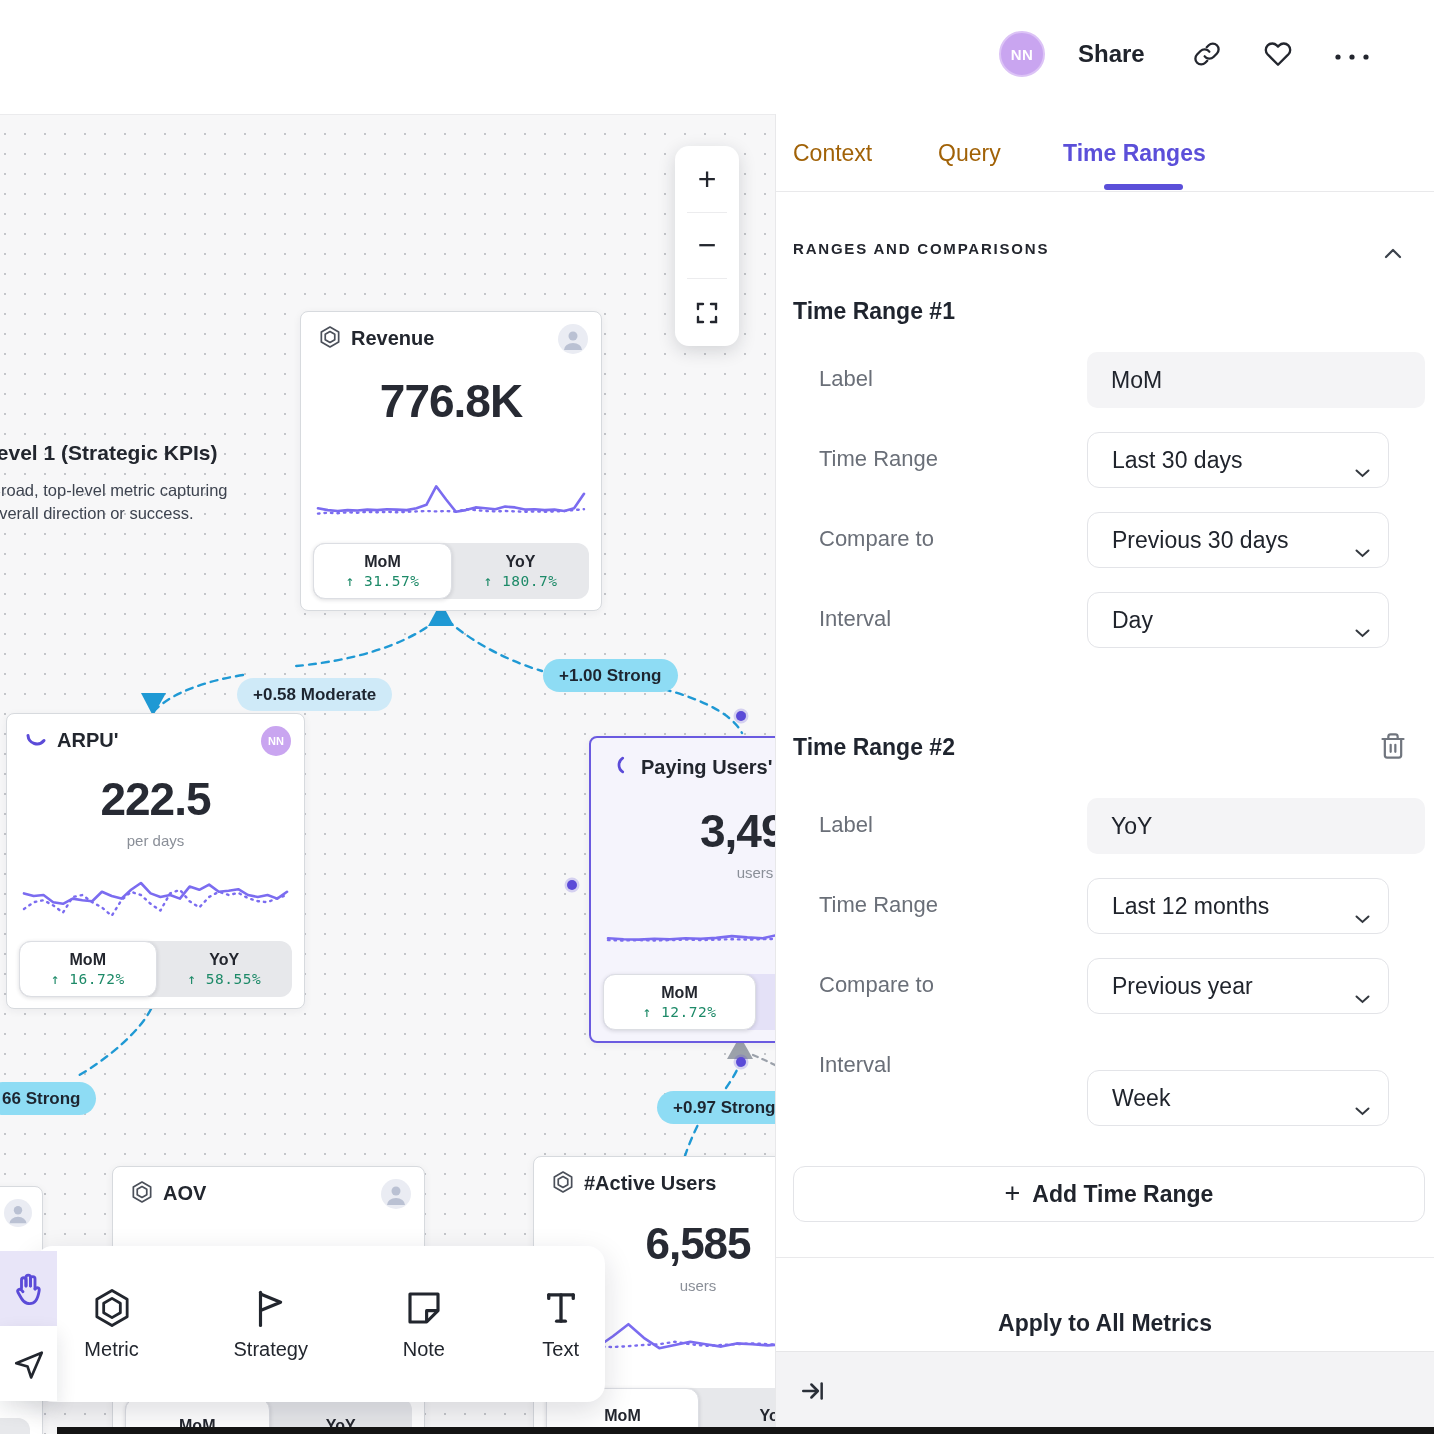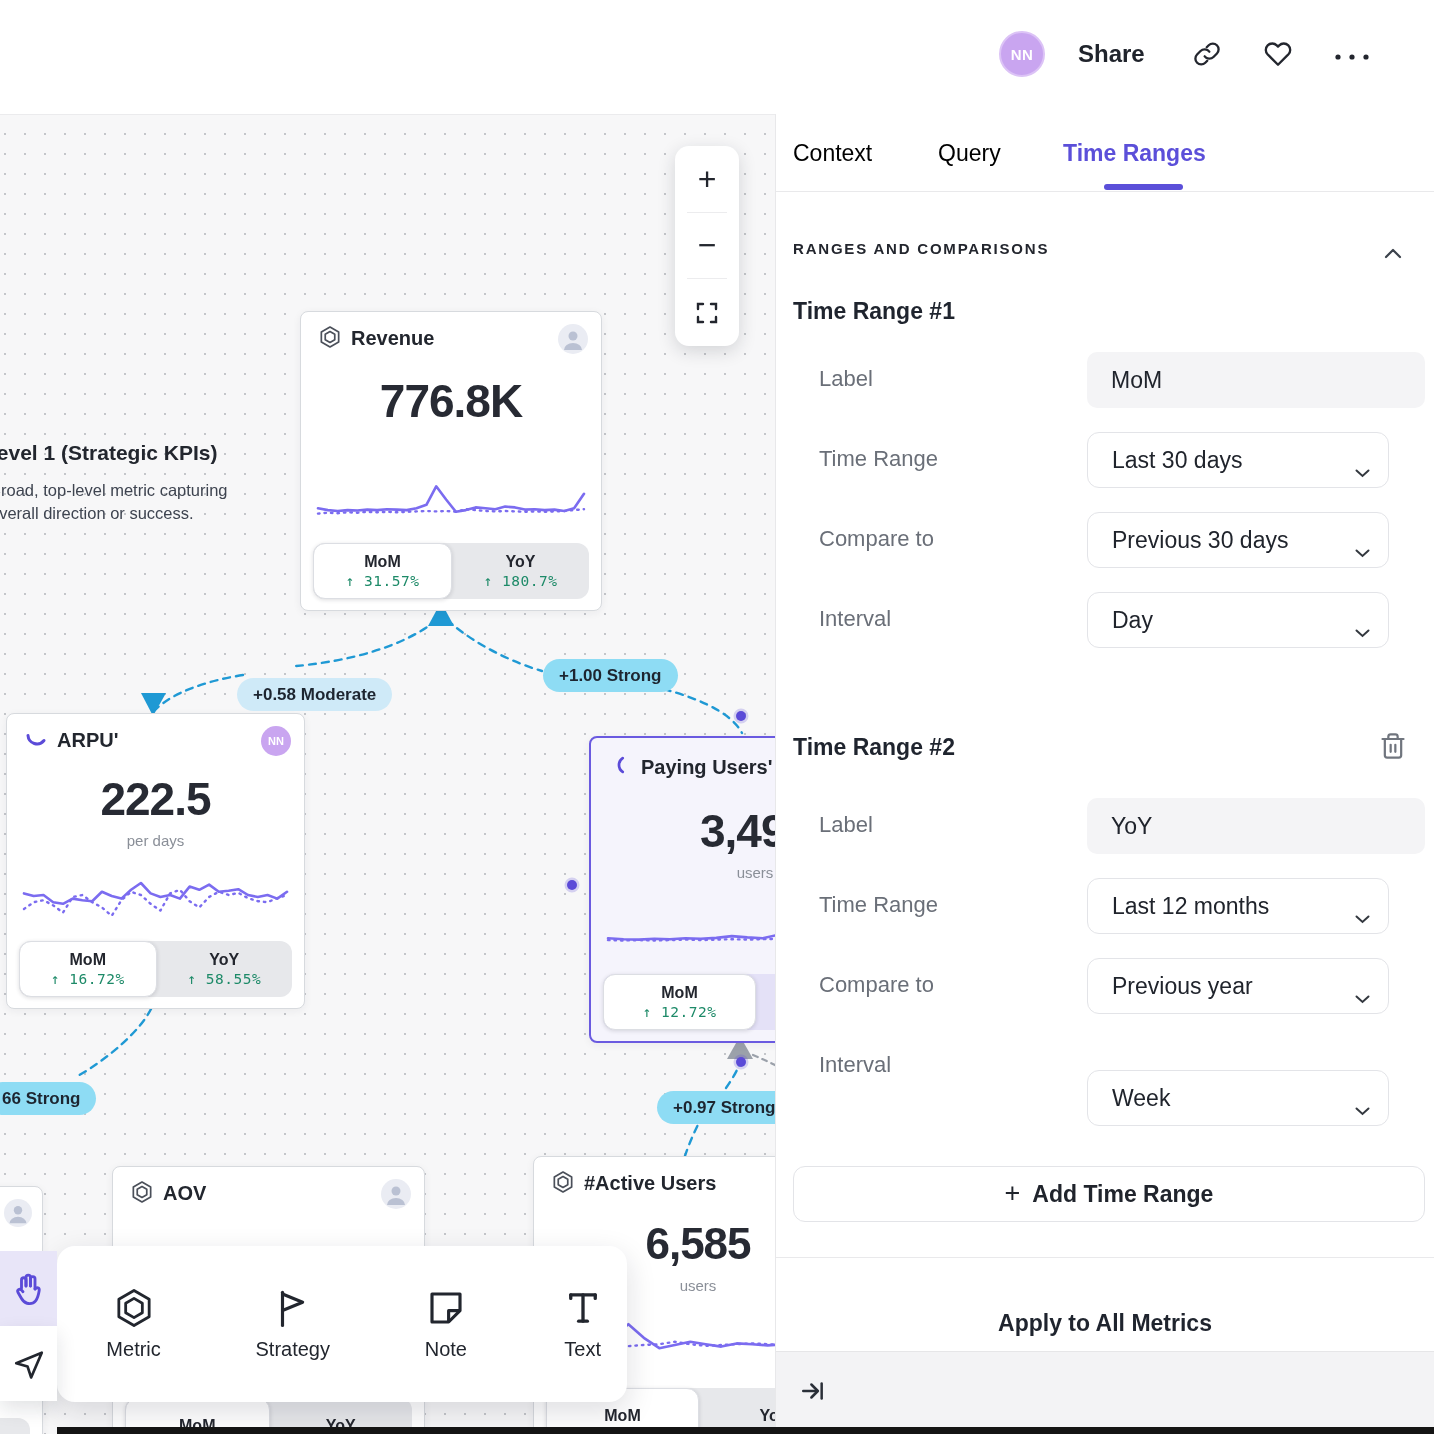--- a/index.html
+++ b/index.html
@@ -52,33 +52,33 @@
   .mc-tog-delta{font-family:"DejaVu Sans Mono",monospace;font-size:14.5px;color:#1d8a68;line-height:19px;letter-spacing:.5px;}
 
   
   .zoom-panel{position:absolute;left:675px;top:31px;width:64px;height:200px;background:#fff;border-radius:14px;
       box-shadow:0 5px 18px rgba(25,28,45,.16);z-index:6;}
   .zoom-btn{position:absolute;left:0;width:64px;height:62px;display:flex;align-items:center;justify-content:center;
       font-size:32px;font-weight:400;color:#23262e;}
   .zoom-div{position:absolute;left:12px;right:12px;height:1px;background:#ececee;}
 
   
-  .tool-panel{position:absolute;left:57px;top:1131px;width:570px;height:156px;background:#fff;border-radius:18px;
+  .tool-panel{position:absolute;left:35px;top:1131px;width:570px;height:156px;background:#fff;border-radius:18px;
       box-shadow:0 10px 30px rgba(20,22,45,.14);z-index:8;display:flex;align-items:center;justify-content:space-around;padding-left:26px;box-sizing:border-box;gap:48px;}
   .tool-item{display:flex;flex-direction:column;align-items:center;gap:9px;}
   .tool-label{font-size:20px;font-weight:500;color:#22262e;}
   .hand-cell{position:absolute;left:0;top:1136px;width:57px;height:75px;background:#e8e5f8;z-index:9;
       display:flex;align-items:center;justify-content:center;}
   .cursor-cell{position:absolute;left:0;top:1211px;width:57px;height:75px;background:#fff;z-index:9;
       display:flex;align-items:center;justify-content:center;box-shadow:0 8px 20px rgba(20,22,45,.12);}
 
   
   .side-panel{position:absolute;left:775px;top:114px;width:659px;height:1320px;background:#fff;
       border-left:1px solid #e8e8ea;box-sizing:border-box;z-index:30;}
-  .tab{position:absolute;top:26px;font-size:23px;font-weight:500;color:#000000;white-space:nowrap;}
+  .tab{position:absolute;top:26px;font-size:23px;font-weight:500;color:#a16207;white-space:nowrap;}
   .tab.active{color:#5b4fd9;font-weight:600;}
   .tab-underline{position:absolute;top:70px;height:6px;border-radius:3px;background:#5b4fd9;}
   .tabs-divider{position:absolute;left:0;right:0;top:77px;height:1px;background:#e9e9eb;}
   .sect-head{position:absolute;left:17px;top:126px;font-size:15px;font-weight:700;letter-spacing:1.8px;color:#23262e;}
   .sect-chevron{position:absolute;left:608px;top:131px;}
   .tr-title{position:absolute;left:17px;font-size:23px;font-weight:700;color:#1f242e;}
   .prow-label{position:absolute;left:43px;font-size:22px;color:#6a6f78;}
   .input-box{position:absolute;left:311px;width:338px;height:56px;background:#f4f4f6;border-radius:10px;
       box-sizing:border-box;display:flex;align-items:center;padding-left:24px;font-size:23px;font-weight:500;color:#20242c;}
   .select-box{position:absolute;left:311px;width:302px;height:56px;background:#fff;border:1.5px solid #e3e4e8;border-radius:12px;

